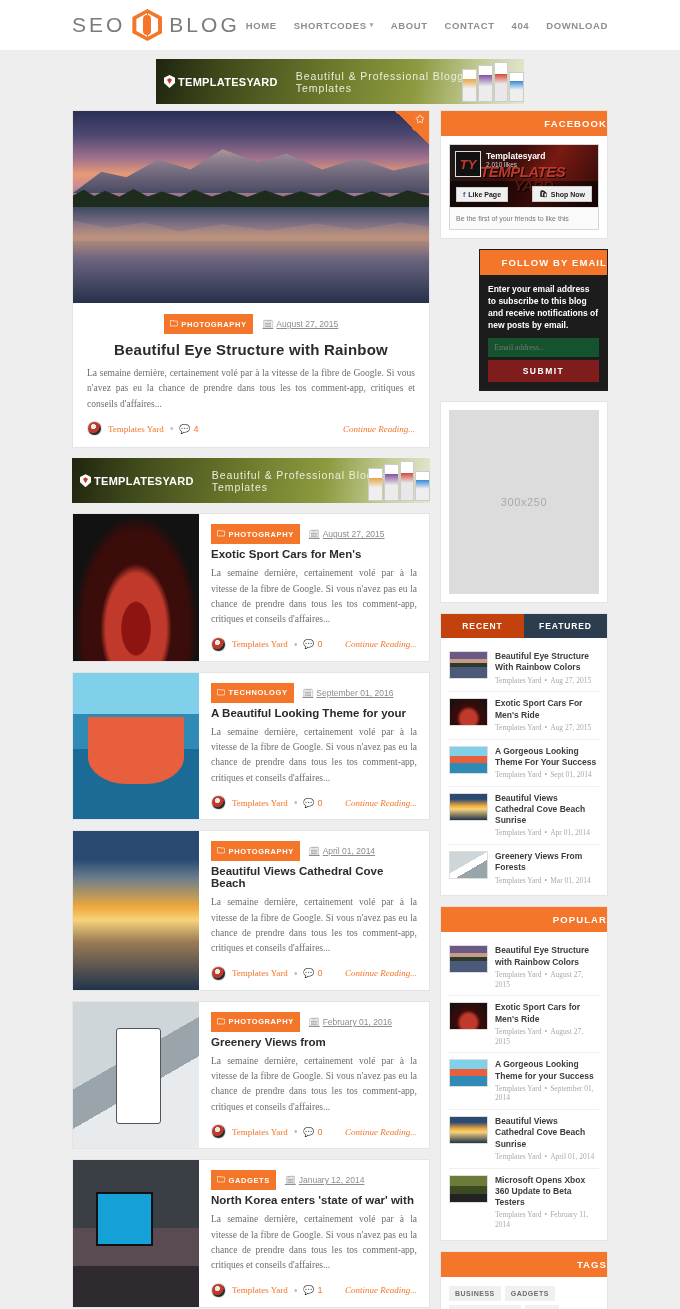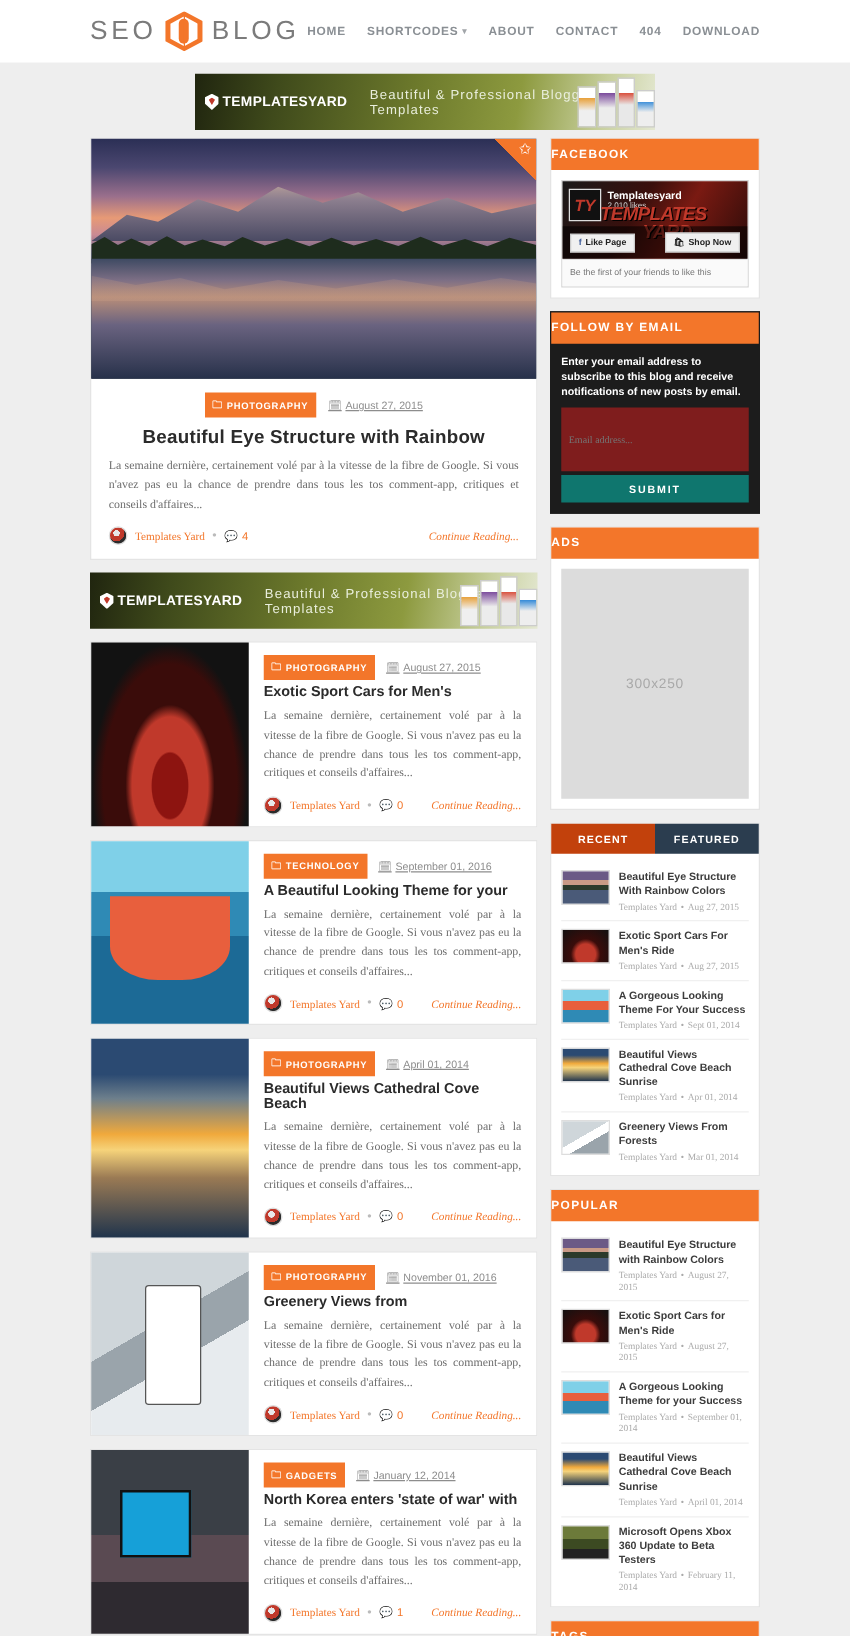--- a/index.html
+++ b/index.html
@@ -231,21 +231,21 @@
   .th-phone { background: linear-gradient(150deg,#cfd6da 0 40%, #9aa4ab 40% 58%, #e7ebee 58% 100%); position:relative; }
   .th-phone::after{ content:""; position:absolute; left:34%; top:18%; width:34%; height:64%; background:#fff; border:1.5px solid #555; border-radius:3px; }
   .th-room  { background: linear-gradient(180deg,#3a3f46 0 46%, #5a4a52 46% 72%, #2e2a30 72% 100%); position:relative; }
   .th-room::after{ content:""; position:absolute; left:18%; top:22%; width:42%; height:34%; background:#16a0d8; border:2px solid #111; }
 
   
   .widget { margin-bottom: 10px; background: #fff; border: 1px solid #e4e4e4; }
   .widget-head {
     background: #f3762a; color: #fff;
     font-size: 9.5px; font-weight: 700; letter-spacing: 1.1px;
-    text-align: left; padding: 7px 0; text-transform: uppercase;
+    text-align: right; padding: 7px 0; text-transform: uppercase;
   }
   .widget-body { padding: 8px; }
 
   
   .fb-box { border: 1px solid #d6d6d6; background: #fff; }
   .fb-cover {
     height: 62px; position: relative; overflow: hidden;
     background: linear-gradient(120deg,#1a1a1a 0%, #3a0f0c 40%, #7a1a12 62%, #2a0b09 100%);
   }
   .fb-logo-sq {
@@ -276,34 +276,34 @@
     padding: 3px 6px; border: 1px solid #ccc;
     display: inline-flex; align-items: center; gap: 3px;
   }
   .fb-f { color: #3b5998; font-weight: 900; }
   .fb-footer {
     padding: 7px 6px; font-size: 7px; color: #777;
     border-top: 1px solid #e4e4e4; background: #fafafa;
   }
 
   
-  .email-widget { background: #1c1c1c; border-color: #1c1c1c; }
+  .email-widget { background: #1c1c1c; border-color: #1c1c1c; margin-left: 39px; }
   .email-body { padding: 8px; }
   .email-desc {
     color: #fff; font-size: 8.5px; font-weight: 700; line-height: 1.42;
     margin-bottom: 7px;
   }
   .email-input {
-    width: 100%; border: none; padding: 21px 6px;
-    font-size: 8px; color: #999; background: #7f1d1d;
+    width: 100%; border: none; padding: 5px 6px;
+    font-size: 8px; color: #999; background: #14532d;
     font-family: "Liberation Serif", serif;
     display: block; margin-bottom: 3px;
   }
   .email-submit {
-    width: 100%; background: #0f766e; color: #fff; border: none;
+    width: 100%; background: #7f1d1d; color: #fff; border: none;
     padding: 6px 0; font-size: 8.5px; font-weight: 700; letter-spacing: 1.5px;
     cursor: pointer; font-family: "Liberation Sans", sans-serif;
   }
 
   
   .ad-box {
     height: 184px; background: #dcdcdc;
     display: flex; align-items: center; justify-content: center;
     color: #a9a9a9; font-size: 11px; letter-spacing: .6px;
   }
@@ -541,21 +541,21 @@
         <article class="post-item">
           <div class="post-thumb th-phone"></div>
           <div class="post-main">
             <div class="meta-row">
               <span class="cat-badge">
                 <span class="fi">🗀</span>
                 <span>PHOTOGRAPHY</span>
               </span>
               <span class="date-meta">
                 <span>🗓</span>
-                <span>November 01, 2016</span>
+                <span>February 01, 2016</span>
               </span>
             </div>
             <h3 class="post-title">Greenery Views from</h3>
             <p class="excerpt">La semaine dernière, certainement volé par à la vitesse de la fibre de Google. Si vous n'avez pas eu la chance de prendre dans tous les tos comment-app, critiques et conseils d'affaires...</p>
             <div class="post-footer">
               <span class="author-row">
                 <span class="avatar"></span>
                 <span class="author-name">Templates Yard</span>
                 <span class="dot-sep">•</span>
                 <span class="comments">
@@ -633,21 +633,20 @@
     <section class="widget email-widget">
       <div class="widget-head">FOLLOW BY EMAIL</div>
       <div class="email-body">
         <p class="email-desc">Enter your email address to subscribe to this blog and receive notifications of new posts by email.</p>
         <input class="email-input" type="text" placeholder="Email address..." style="">
         <button class="email-submit">SUBMIT</button>
       </div>
     </section>
 
     <section class="widget">
-      <div class="widget-head">ADS</div>
       <div class="widget-body">
         <div class="ad-box">300x250</div>
       </div>
     </section>
 
     <section class="widget">
       <div class="tabs">
         <div class="tab active">RECENT</div>
         <div class="tab inactive">FEATURED</div>
       </div>

